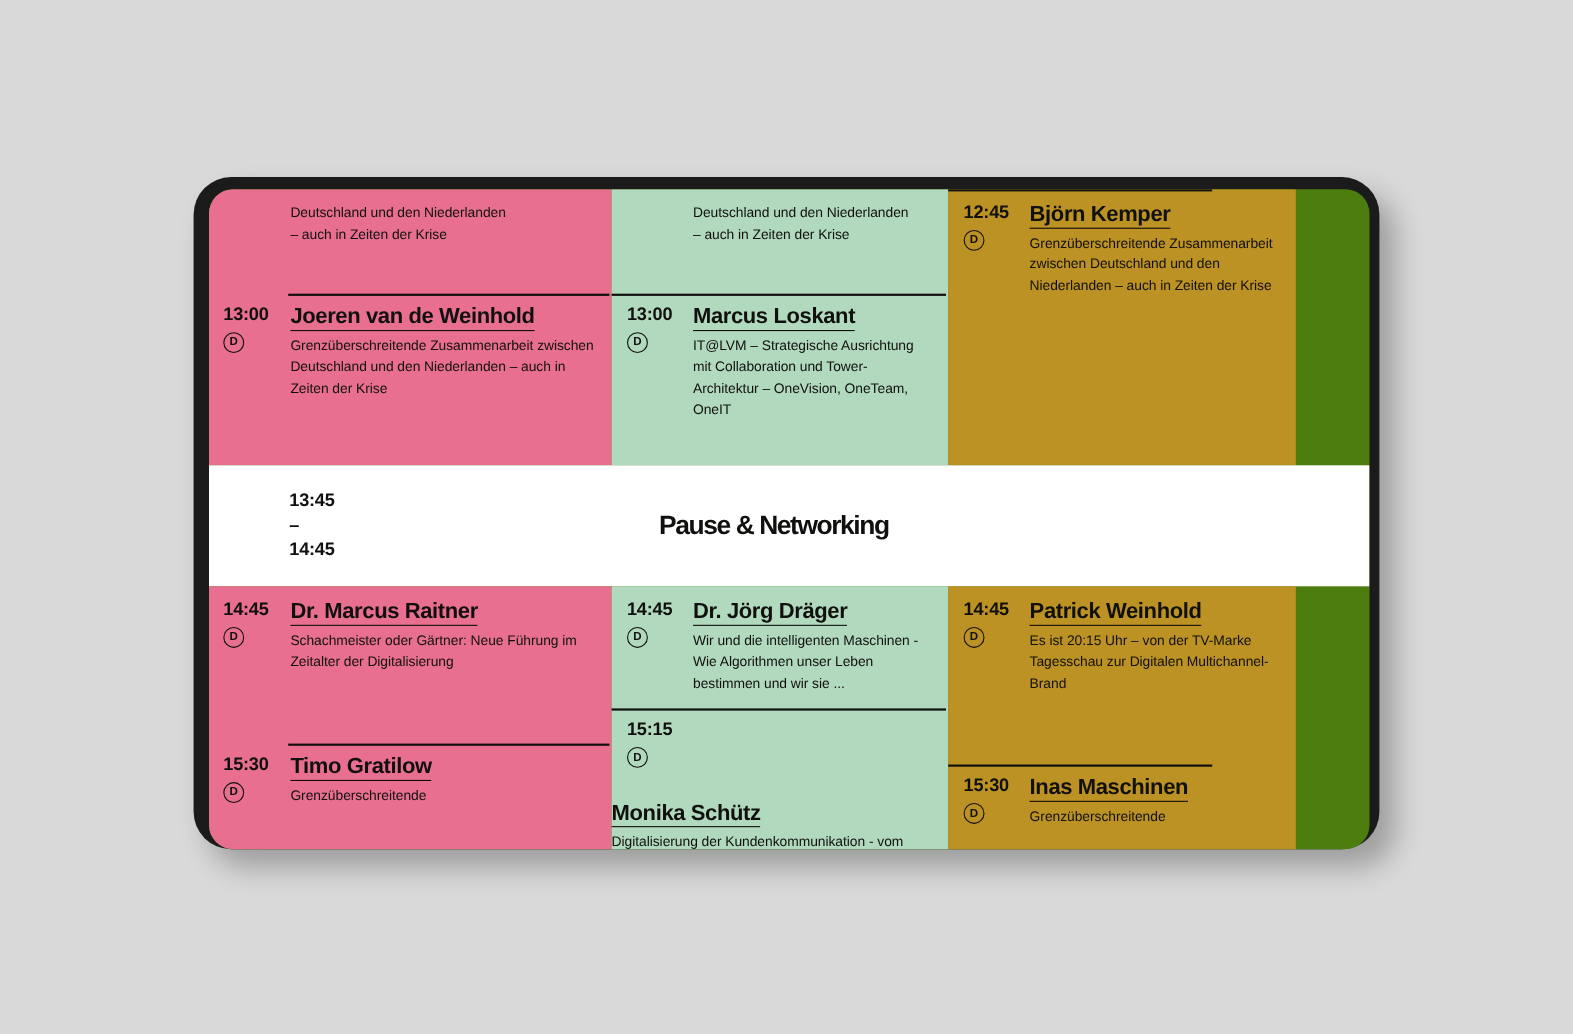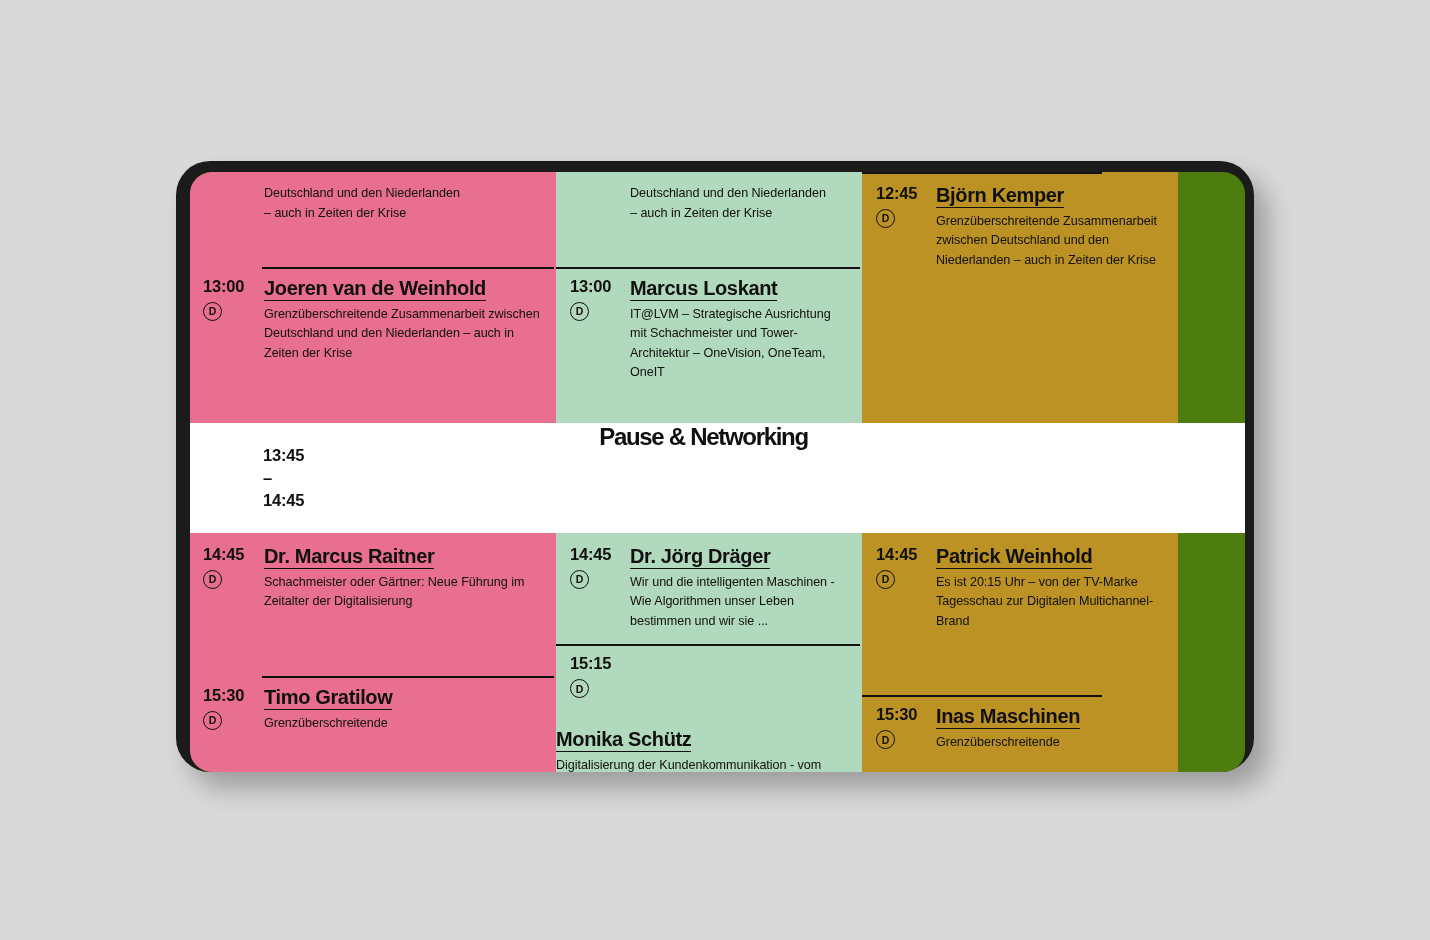--- a/index.html
+++ b/index.html
@@ -141,21 +141,21 @@
   .bg-green { background: #b1d9bd; }
   .bg-gold  { background: #bd9224; }
 
   
   #pause-banner {
     position: relative;
     width: 100%;
     height: 110px;
     background: #ffffff;
     display: flex;
-    align-items: flex-start;
+    align-items: center;
   }
   #pause-time {
     position: absolute;
     left: 73px;
     top: 50%;
     transform: translateY(-50%);
     font-size: 16.5px;
     font-weight: 700;
     color: #10100e;
     line-height: 1.38;
@@ -210,21 +210,21 @@
             <p class="session-title">– auch in Zeiten der Krise</p>
           </div>
         </div>
         <div class="session has-rule" style="padding-bottom:40px;">
           <div class="session-time-wrap">
             <div class="session-time">13:00</div>
             <div class="lang-badge">D</div>
           </div>
           <div class="session-body">
             <div class="speaker-name"><span>Marcus Loskant</span></div>
-            <p class="session-title">IT@LVM – Strategische Ausrichtung mit Schachmeister und Tower-Architektur – OneVision, OneTeam, OneIT</p>
+            <p class="session-title">IT@LVM – Strategische Ausrichtung mit Collaboration und Tower-Architektur – OneVision, OneTeam, OneIT</p>
           </div>
         </div>
       </div>
 
       <div class="schedule-column col-c bg-gold" style="background: rgb(189, 146, 36);">
         <div class="session has-rule" style="padding-top:12px;padding-bottom:40px;">
           <div class="session-time-wrap">
             <div class="session-time">12:45</div>
             <div class="lang-badge">D</div>
           </div>

